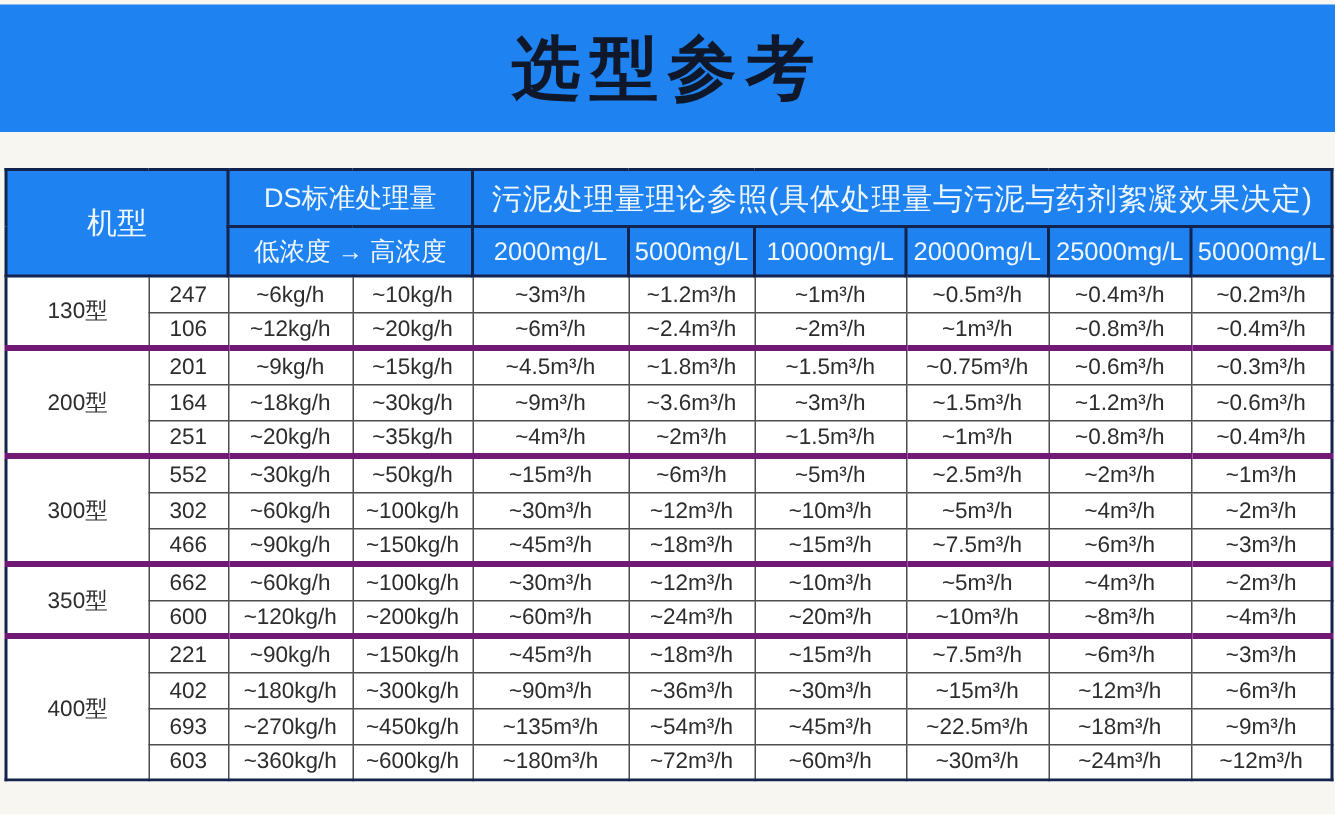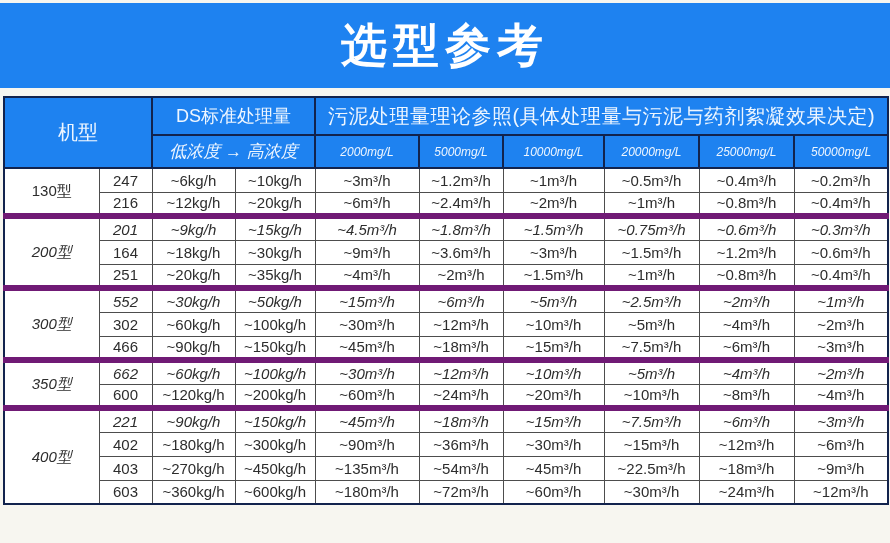--- a/index.html
+++ b/index.html
@@ -13,62 +13,62 @@
   
   .banner {
     width: 890px;
     height: 85px;
     background: #1e82f0;
     display: flex;
     align-items: center;
     justify-content: center;
   }
   .banner .title {
-    color: #ffffff;
+    color: #0f172a;
     font-size: 46px;
     font-weight: bold;
     letter-spacing: 6px;
   }
 
   
-  .table-wrap { padding: 8px 3px 0 3px; }
+  .table-wrap { padding: 24px 3px 0 3px; }
   table.sel {
     width: 884px;
     border-collapse: collapse;
     table-layout: fixed;
     border: 2px solid #12234d;
     background: #ffffff;
   }
   table.sel th {
     background: #1e82f0;
     color: #eef6ff;
     border: 2px solid #12234d;
     font-weight: normal;
     text-align: center;
     vertical-align: middle;
   }
   th.h1 { height: 38px; font-size: 18px; font-weight: bold; }
   th.h1.sludge { font-size: 20px; letter-spacing: 0.5px; }
-  th.h2 { height: 33px; font-size: 17px; font-style: italic; }
-  th.h2.conc { font-weight: normal; font-size: 12px; }
+  th.h2 { height: 33px; font-size: 17px; }
+  th.h2.conc { font-weight: normal; font-size: 17px; }
   th.model-h { font-size: 20px; }
 
   table.sel td {
     border: 1px solid #4d4d4d;
     text-align: center;
     vertical-align: middle;
     height: 24px;
     font-size: 15px;
     color: #2d2d2d;
     background: #ffffff;
     white-space: nowrap;
     overflow: hidden;
   }
   td.group-cell { font-size: 16px; }
-  tr.group-start td { border-top: 6px solid #701a75; font-style: italic; }
+  tr.group-start td { border-top: 4px solid #701a75; }
   tbody tr:first-child td { border-top: 2px solid #12234d; }
 </style>
 </head>
 <body>
 
 <div class="banner">
   <div class="title">选型参考</div>
 </div>
 
 <div class="table-wrap">
@@ -109,21 +109,21 @@
           <td>~6kg/h</td>
           <td>~10kg/h</td>
           <td>~3m³/h</td>
           <td>~1.2m³/h</td>
           <td>~1m³/h</td>
           <td>~0.5m³/h</td>
           <td>~0.4m³/h</td>
           <td>~0.2m³/h</td>
         </tr>
         <tr>
-          <td>216</td>
+          <td>106</td>
           <td>~12kg/h</td>
           <td>~20kg/h</td>
           <td>~6m³/h</td>
           <td>~2.4m³/h</td>
           <td>~2m³/h</td>
           <td>~1m³/h</td>
           <td>~0.8m³/h</td>
           <td>~0.4m³/h</td>
         </tr>
         <tr class="group-start">
@@ -234,21 +234,21 @@
           <td>~180kg/h</td>
           <td>~300kg/h</td>
           <td>~90m³/h</td>
           <td>~36m³/h</td>
           <td>~30m³/h</td>
           <td>~15m³/h</td>
           <td>~12m³/h</td>
           <td>~6m³/h</td>
         </tr>
         <tr>
-          <td>403</td>
+          <td>693</td>
           <td>~270kg/h</td>
           <td>~450kg/h</td>
           <td>~135m³/h</td>
           <td>~54m³/h</td>
           <td>~45m³/h</td>
           <td>~22.5m³/h</td>
           <td>~18m³/h</td>
           <td>~9m³/h</td>
         </tr>
         <tr>

